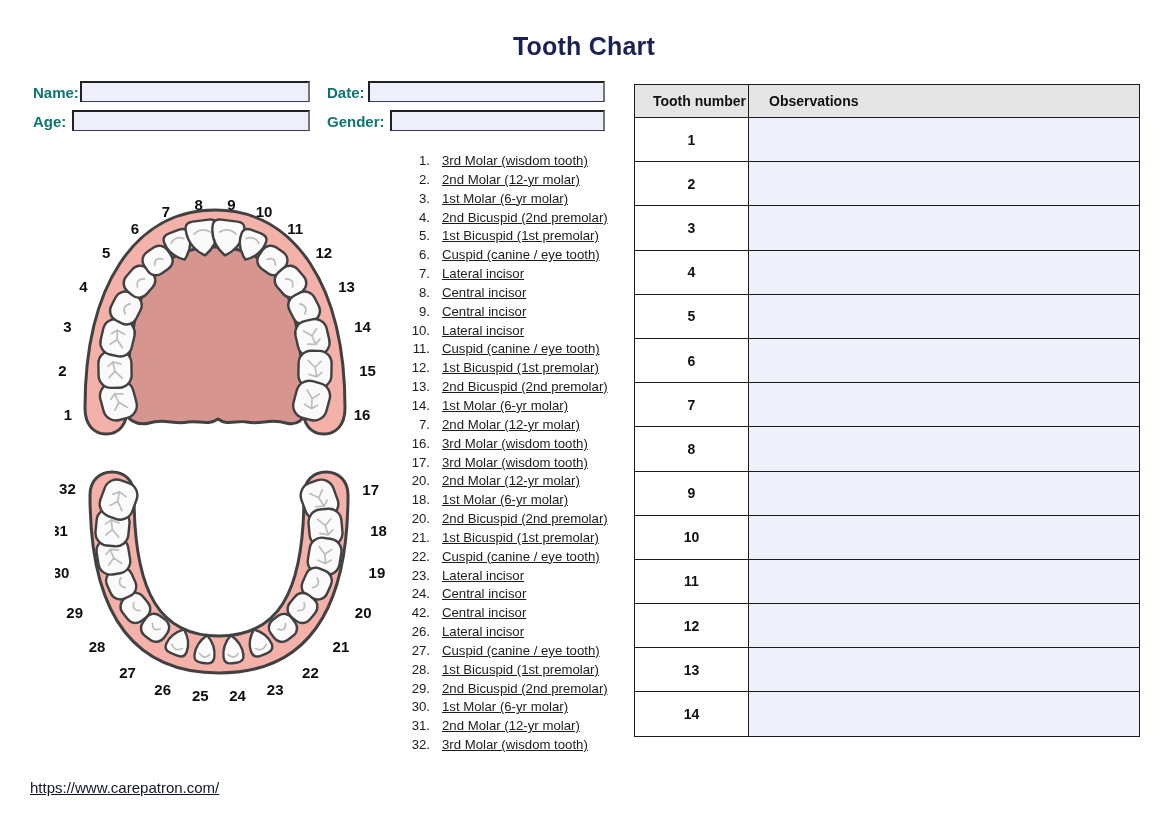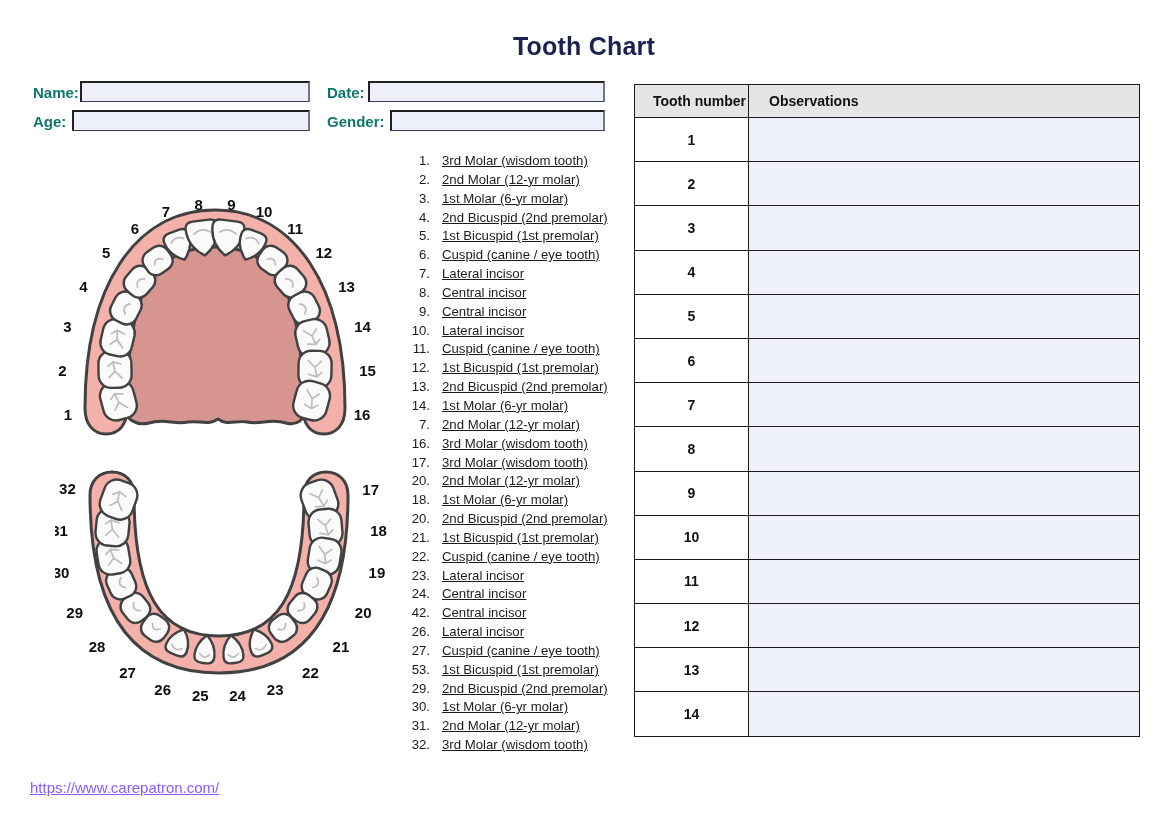--- a/index.html
+++ b/index.html
@@ -24,21 +24,21 @@
   table.obs-table { position:absolute; left:634px; top:84px; width:506px;
     border-collapse:collapse; table-layout:fixed; }
   .obs-table th, .obs-table td { border:1.5px solid #1b1b1b; font-size:14px; }
   .obs-table th { background:#e5e5e5; height:33px; font-weight:bold; color:#111; }
   .obs-table th.col-num { width:114px; text-align:center;padding-left:16px; }
   .obs-table th.col-obs { text-align:left; padding-left:20px; }
   .obs-table td { height:44.2px; }
   .obs-table td.cell-num { background:#ffffff; text-align:center; font-weight:bold; color:#111; }
   .obs-table td.cell-obs { background:#eef0fa; }
 
-  .footer-url { position:absolute; left:30px; top:779px; font-size:15px; color:#8b5cf6;
+  .footer-url { position:absolute; left:30px; top:779px; font-size:15px; color:#0f172a;
     text-decoration:underline; }
   .powered { position:absolute; top:778px; right:28px; display:flex; align-items:center; }
   .powered-label { font-size:8px; color:#2c2c2c; margin-right:7px; }
   .logo-mark { position:relative; width:34px; height:24px; margin-right:5px; }
   .logo-light { position:absolute; left:14px; top:1px; width:17px; height:17px;
     border-radius:50%; background:#c0b2ef; }
   .logo-blob { position:absolute; left:0; top:3px; width:21px; height:21px;
     background:#6c47e6; border-radius:52% 52% 52% 10%; }
   .brand { font-size:14.5px; color:#181c47; letter-spacing:.2px; }
   .brand b { font-weight:bold; }
@@ -363,21 +363,21 @@
       </div>
       <div class="tooth-list-row">
         <span class="tooth-list-num">26.</span>
         <span class="tooth-list-name">Lateral incisor</span>
       </div>
       <div class="tooth-list-row">
         <span class="tooth-list-num">27.</span>
         <span class="tooth-list-name">Cuspid (canine / eye tooth)</span>
       </div>
       <div class="tooth-list-row">
-        <span class="tooth-list-num">53.</span>
+        <span class="tooth-list-num">28.</span>
         <span class="tooth-list-name">1st Bicuspid (1st premolar)</span>
       </div>
       <div class="tooth-list-row">
         <span class="tooth-list-num">29.</span>
         <span class="tooth-list-name">2nd Bicuspid (2nd premolar)</span>
       </div>
       <div class="tooth-list-row">
         <span class="tooth-list-num">30.</span>
         <span class="tooth-list-name">1st Molar (6-yr molar)</span>
       </div>

